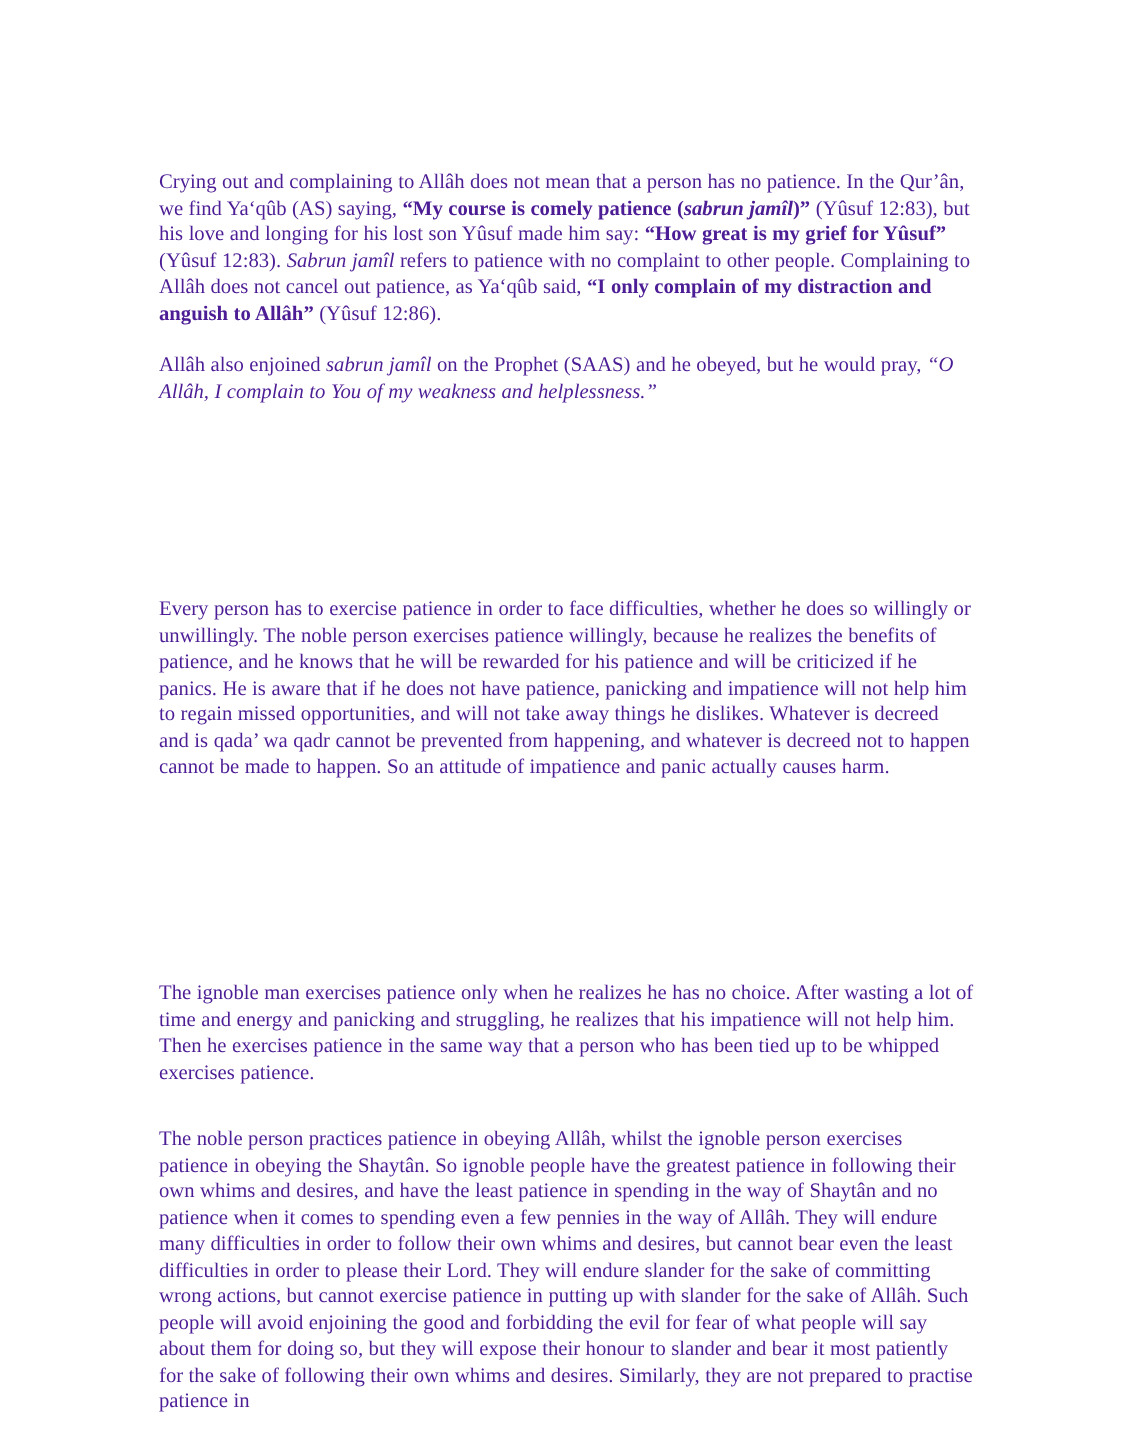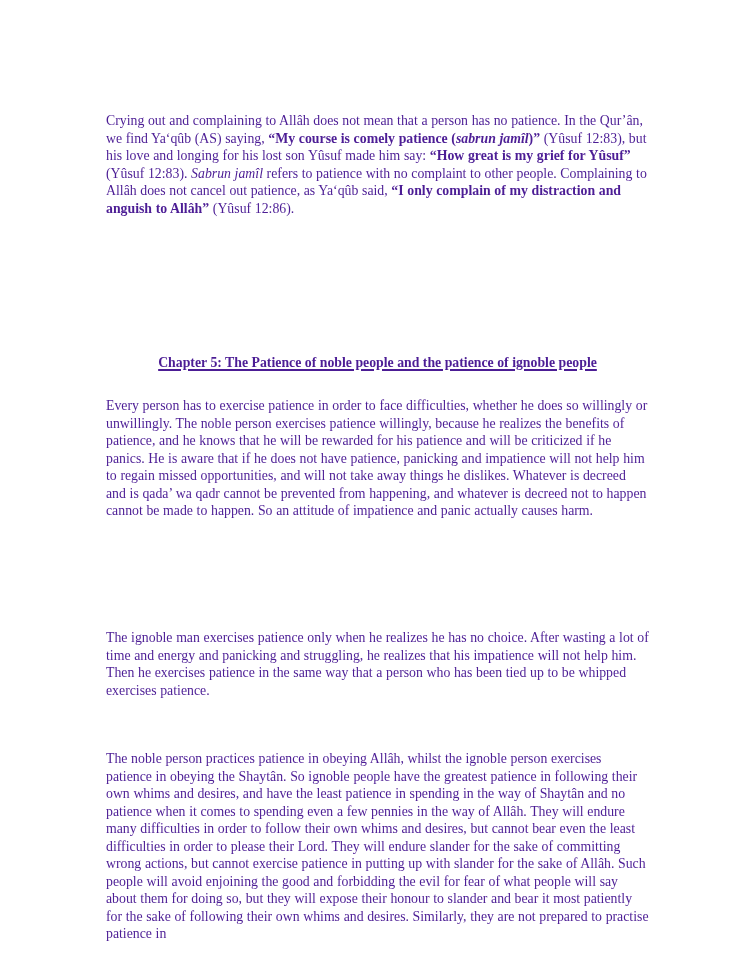--- a/index.html
+++ b/index.html
@@ -37,35 +37,35 @@
     text-align: center;
     text-decoration: underline;
     text-decoration-thickness: 1.5px;
     text-underline-offset: 2px;
   }
   .pos-p1 { top: 85px; }
   .pos-p2 { top: 207px; }
   .pos-heading { top: 327px; }
   .pos-p3 { top: 370px; }
   .pos-p4 { top: 544px; }
-  .pos-p5 { top: 602px; }
+  .pos-p5 { top: 626px; }
   .pos-p6 { top: 723px; }
   .run-n  { font-weight: normal; font-style: normal; }
   .run-b  { font-weight: bold;   font-style: normal; }
   .run-i  { font-weight: normal; font-style: italic; }
   .run-bi { font-weight: bold;   font-style: italic; }
 </style>
 </head>
 <body>
 
 <div class="page" style="background: rgb(255, 255, 255); color: #4c1d95; margin-top: 27px;">
   <p class="para pos-p1"><span class="run-n">Crying out and complaining to Allâh does not mean that a person has no patience. In the Qur’ân, we find Ya‘qûb (AS) saying, </span><span class="run-b">“My course is comely patience (</span><span class="run-bi">sabrun jamîl</span><span class="run-b">)”</span><span class="run-n"> (Yûsuf 12:83), but his love and longing for his lost son Yûsuf made him say: </span><span class="run-b">“How great is my grief for Yûsuf”</span><span class="run-n"> (Yûsuf 12:83). </span><span class="run-i">Sabrun jamîl</span><span class="run-n"> refers to patience with no complaint to other people. Complaining to Allâh does not cancel out patience, as Ya‘qûb said, </span><span class="run-b">“I only complain of my distraction and anguish to Allâh”</span><span class="run-n"> (Yûsuf 12:86).</span></p>
 
+  <p class="para pos-p2"><span class="run-n">Allâh also enjoined </span><span class="run-i">sabrun jamîl</span><span class="run-n"> on the Prophet (SAAS) and he obeyed, but he would pray, </span><span class="run-i">“O Allâh, I complain to You of my weakness and helplessness.”</span></p>
 
-  <h1 class="chapter-heading pos-heading">Chapter 5: The Patience of noble people and the patience of ignoble people</h1>
 
   <p class="para pos-p3"><span class="run-n">Every person has to exercise patience in order to face difficulties, whether he does so willingly or unwillingly. The noble person exercises patience willingly, because he realizes the benefits of patience, and he knows that he will be rewarded for his patience and will be criticized if he panics. He is aware that if he does not have patience, panicking and impatience will not help him to regain missed opportunities, and will not take away things he dislikes. Whatever is decreed and is qada’ wa qadr cannot be prevented from happening, and whatever is decreed not to happen cannot be made to happen. So an attitude of impatience and panic actually causes harm.</span></p>
 
 
   <p class="para pos-p5"><span class="run-n">The ignoble man exercises patience only when he realizes he has no choice. After wasting a lot of time and energy and panicking and struggling, he realizes that his impatience will not help him. Then he exercises patience in the same way that a person who has been tied up to be whipped exercises patience.</span></p>
 
   <p class="para pos-p6"><span class="run-n">The noble person practices patience in obeying Allâh, whilst the ignoble person exercises patience in obeying the Shaytân. So ignoble people have the greatest patience in following their own whims and desires, and have the least patience in spending in the way of Shaytân and no patience when it comes to spending even a few pennies in the way of Allâh. They will endure many difficulties in order to follow their own whims and desires, but cannot bear even the least difficulties in order to please their Lord. They will endure slander for the sake of committing wrong actions, but cannot exercise patience in putting up with slander for the sake of Allâh. Such people will avoid enjoining the good and forbidding the evil for fear of what people will say about them for doing so, but they will expose their honour to slander and bear it most patiently for the sake of following their own whims and desires. Similarly, they are not prepared to practise patience in</span></p>
 </div>
 
 </body></html>

